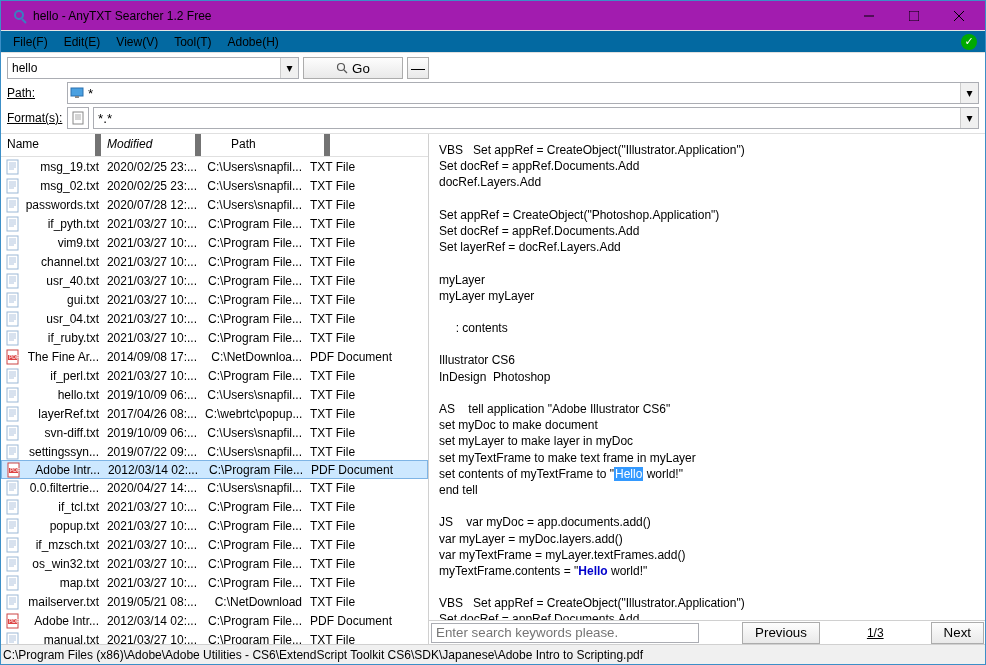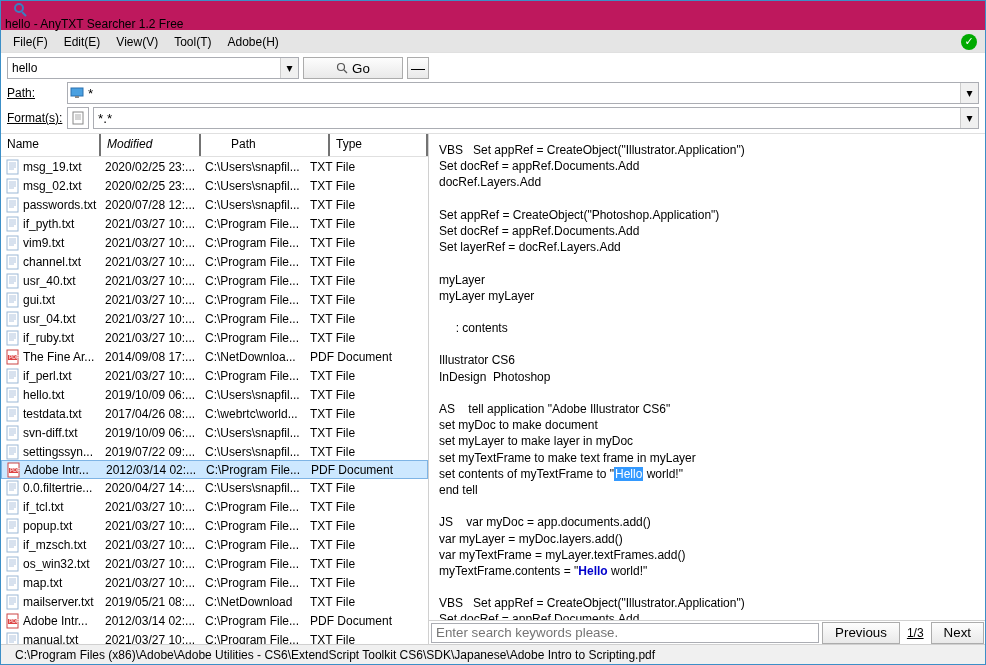--- a/index.html
+++ b/index.html
@@ -1,22 +1,22 @@
 <!DOCTYPE html>
 <html><head>
 <meta charset="utf-8">
 <style>
 * { box-sizing: border-box; margin: 0; padding: 0; }
 body { font-family: "Segoe UI", Tahoma, sans-serif; font-size: 12px; background: #fff; width: 986px; height: 665px; overflow: hidden; display: flex; flex-direction: column; border: 1px solid #3c8fc7; }
-.titlebar { display: flex; align-items: flex-start; height: 30px; background: #be185d; border-bottom: 1px solid #e5e5e5; padding: 0 4px; flex-direction: column; }
+.titlebar { display: flex; align-items: center; height: 30px; background: #a21caf; border-bottom: 1px solid #e5e5e5; padding: 0 4px; }
 .titlebar .app-icon { width: 16px; height: 16px; margin: 0 6px; }
 .titlebar .title { flex: 1; font-size: 12px; color: #000; }
 .titlebar .win-controls { display: flex; }
 .titlebar .win-btn { width: 45px; height: 29px; display: flex; align-items: center; justify-content: center; cursor: pointer; }
-.menubar { display: flex; align-items: center; height: 22px; padding: 0 4px; background: #e5e5e5; border-bottom: 1px solid #e0e0e0; }
+.menubar { display: flex; align-items: center; height: 22px; padding: 0 4px; background: #0369a1; border-bottom: 1px solid #e0e0e0; }
 .menubar .menu-item { padding: 2px 8px; cursor: pointer; }
 .menubar .spacer { flex: 1; }
 .status-icon { width: 16px; height: 16px; border-radius: 50%; background: #0a0; display: flex; align-items: center; justify-content: center; color: #fff; font-size: 11px; margin-right: 4px; }
 .toolbar { display: flex; flex-direction: column; padding: 4px 6px; gap: 3px; border-bottom: 1px solid #e0e0e0; }
 .toolbar-row { display: flex; align-items: center; gap: 4px; }
 .search-combo { flex: 1; display: flex; border: 1px solid #abadb3; height: 22px; max-width: 292px; }
 .search-combo input { flex: 1; border: none; padding: 0 4px; outline: none; font-size: 12px; }
 .search-combo .dd { width: 18px; border-left: 1px solid #ccc; display: flex; align-items: center; justify-content: center; cursor: pointer; background: #f0f0f0; }
 .go-btn { width: 100px; height: 22px; background: linear-gradient(#fdfdfd,#e9e9e9); border: 1px solid #acacac; cursor: pointer; display: flex; align-items: center; justify-content: center; gap: 4px; }
 .minus-btn { width: 22px; height: 22px; background: linear-gradient(#fdfdfd,#e9e9e9); border: 1px solid #acacac; display: flex; align-items: center; justify-content: center; cursor: pointer; font-size: 14px; }
@@ -25,40 +25,40 @@
 .path-combo .monitor { width: 18px; display: flex; align-items: center; justify-content: center; }
 .path-combo input { flex: 1; border: none; padding: 0 2px; outline: none; }
 .path-combo .dd { width: 18px; border-left: 1px solid #ccc; display: flex; align-items: center; justify-content: center; cursor: pointer; background: #f0f0f0; }
 .fmt-box { width: 22px; height: 22px; border: 1px solid #abadb3; display: flex; align-items: center; justify-content: center; cursor: pointer; }
 .fmt-combo { flex: 1; display: flex; border: 1px solid #abadb3; height: 22px; }
 .fmt-combo input { flex: 1; border: none; padding: 0 4px; outline: none; }
 .fmt-combo .dd { width: 18px; border-left: 1px solid #ccc; display: flex; align-items: center; justify-content: center; cursor: pointer; background: #f0f0f0; }
 .main { flex: 1; display: flex; overflow: hidden; }
 .left-panel { width: 428px; display: flex; flex-direction: column; border-right: 1px solid #d0d0d0; }
 .col-headers { display: flex; background: #fff; border-bottom: 1px solid #e0e0e0; height: 23px; }
-.col-header { padding: 3px 6px; border-right: 2px solid #737373; cursor: pointer; font-weight: normal; }
+.col-header { padding: 3px 6px; border-right: 6px solid #737373; cursor: pointer; font-weight: normal; }
 .col-name { width: 100px; }
 .col-mod { width: 100px; font-style: italic; }
 .col-path { width: 105px; margin-left: 24px; }
 .col-type { flex: 1; }
 .file-list { flex: 1; overflow-y: auto; overflow-x: auto; }
-.file-row { display: flex; align-items: center; height: 19px; cursor: pointer; white-space: nowrap; }
+.file-row { display: flex; align-items: center; height: 19px; cursor: pointer; white-space: nowrap; text-align: right; }
 .file-row.selected { background: #cde8ff; border: 1px solid #7eb4e5; height: 19px; margin: -1px 0; position: relative; z-index: 1; }
 .file-icon { width: 16px; height: 16px; margin: 0 2px 0 4px; flex-shrink: 0; }
 .file-name { width: 78px; overflow: hidden; text-overflow: ellipsis; padding-right: 2px; }
 .file-mod { width: 100px; overflow: hidden; padding: 0 4px; }
 .file-path { width: 105px; overflow: hidden; padding: 0 4px; }
 .file-type { padding: 0 4px; overflow: hidden; }
 .right-panel { flex: 1; display: flex; flex-direction: column; }
 .preview { flex: 1; padding: 8px 10px; overflow-y: auto; font-size: 12px; line-height: 1.35; white-space: pre-wrap; position: relative; }
-.preview-footer { display: flex; align-items: center; height: 24px; border-top: 1px solid #d0d0d0; }
+.preview-footer { display: flex; align-items: center; height: 24px; border-top: 1px solid #d0d0d0; gap: 40px; }
 .preview-search { flex: 1; border: 1px solid #abadb3; height: 20px; margin: 2px; padding: 0 4px; color: #888; outline: none; }
 .nav-btn { padding: 0 12px; height: 22px; background: linear-gradient(#fdfdfd,#e9e9e9); border: 1px solid #acacac; margin: 0 1px; cursor: pointer; display: flex; align-items: center; }
 .page-lbl { padding: 0 6px; text-decoration: underline; }
-.statusbar { height: 20px; background: #f0f0f0; border-top: 1px solid #d0d0d0; padding: 2px 14px; display: flex; align-items: center; }
+.statusbar { height: 20px; background: #f0f0f0; border-top: 1px solid #d0d0d0; padding: 2px 2px; display: flex; align-items: center; }
 .hl { background: #3399ff; color: #fff; padding: 0 1px; }
 .kw { color: #0000cc; font-weight: bold; }
 svg { display: block; }
 </style>
 </head>
 <body>
 
 <div class="titlebar">
   <span class="app-icon">
     <svg width="16" height="16">
@@ -141,21 +141,20 @@
     </div>
   </div>
 </div>
 
 <div class="main">
   <div class="left-panel">
     <div class="col-headers">
       <div class="col-header col-name">Name</div>
       <div class="col-header col-mod">Modified</div>
       <div class="col-header col-path">Path</div>
-      <div class="col-header col-type">Type</div>
     </div>
     <div class="file-list" id="file-list">
         <div class="file-row">
           <span class="file-icon">
             <svg width="16" height="16">
               <rect x="2" y="1" width="11" height="14" fill="#fff" stroke="#9bb8d6"></rect>
               <line x1="4" y1="4" x2="11" y2="4" stroke="#b0c4de"></line>
               <line x1="4" y1="6" x2="11" y2="6" stroke="#b0c4de"></line>
               <line x1="4" y1="8" x2="11" y2="8" stroke="#b0c4de"></line>
               <line x1="4" y1="10" x2="9" y2="10" stroke="#b0c4de"></line>
@@ -347,23 +346,23 @@
         <div class="file-row">
           <span class="file-icon">
             <svg width="16" height="16">
               <rect x="2" y="1" width="11" height="14" fill="#fff" stroke="#9bb8d6"></rect>
               <line x1="4" y1="4" x2="11" y2="4" stroke="#b0c4de"></line>
               <line x1="4" y1="6" x2="11" y2="6" stroke="#b0c4de"></line>
               <line x1="4" y1="8" x2="11" y2="8" stroke="#b0c4de"></line>
               <line x1="4" y1="10" x2="9" y2="10" stroke="#b0c4de"></line>
             </svg>
           </span>
-          <span class="file-name">testdata.txt</span>
+          <span class="file-name">layerRef.txt</span>
           <span class="file-mod">2017/04/26  08:...</span>
-          <span class="file-path">C:\webrtc\world...</span>
+          <span class="file-path">C:\webrtc\popup...</span>
           <span class="file-type">TXT File</span>
         </div>
         <div class="file-row">
           <span class="file-icon">
             <svg width="16" height="16">
               <rect x="2" y="1" width="11" height="14" fill="#fff" stroke="#9bb8d6"></rect>
               <line x1="4" y1="4" x2="11" y2="4" stroke="#b0c4de"></line>
               <line x1="4" y1="6" x2="11" y2="6" stroke="#b0c4de"></line>
               <line x1="4" y1="8" x2="11" y2="8" stroke="#b0c4de"></line>
               <line x1="4" y1="10" x2="9" y2="10" stroke="#b0c4de"></line>

